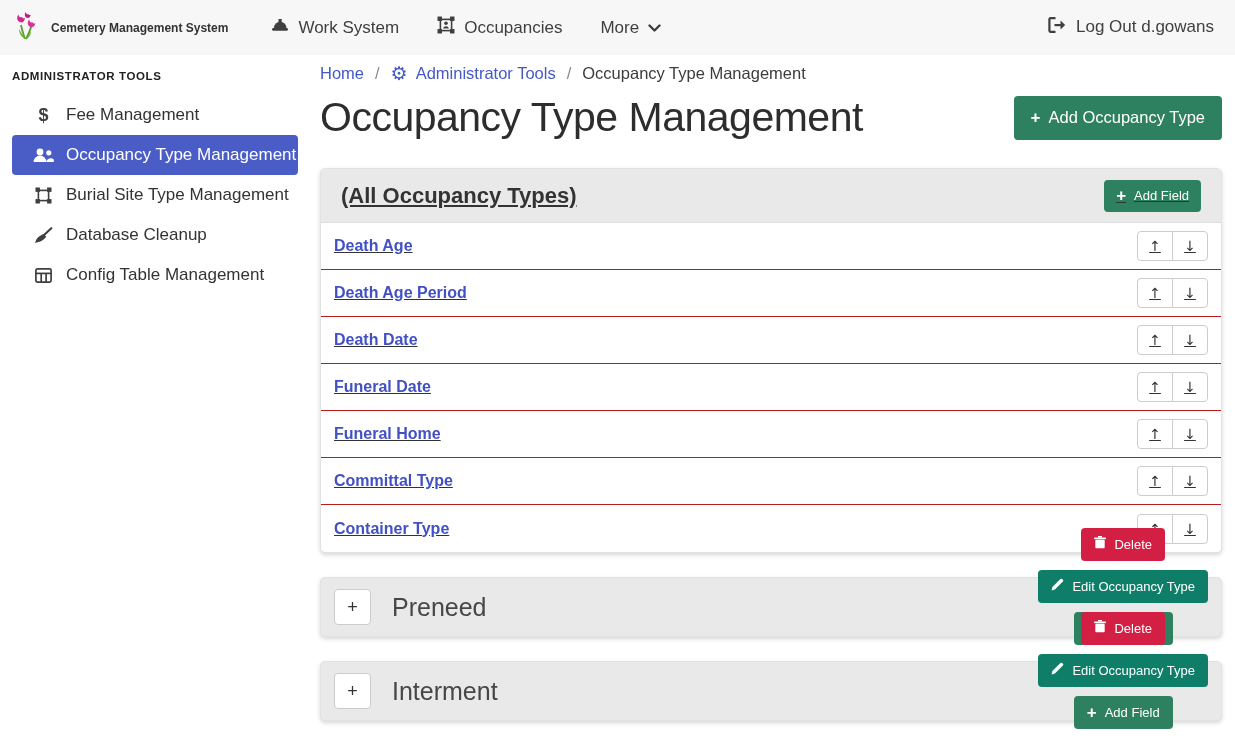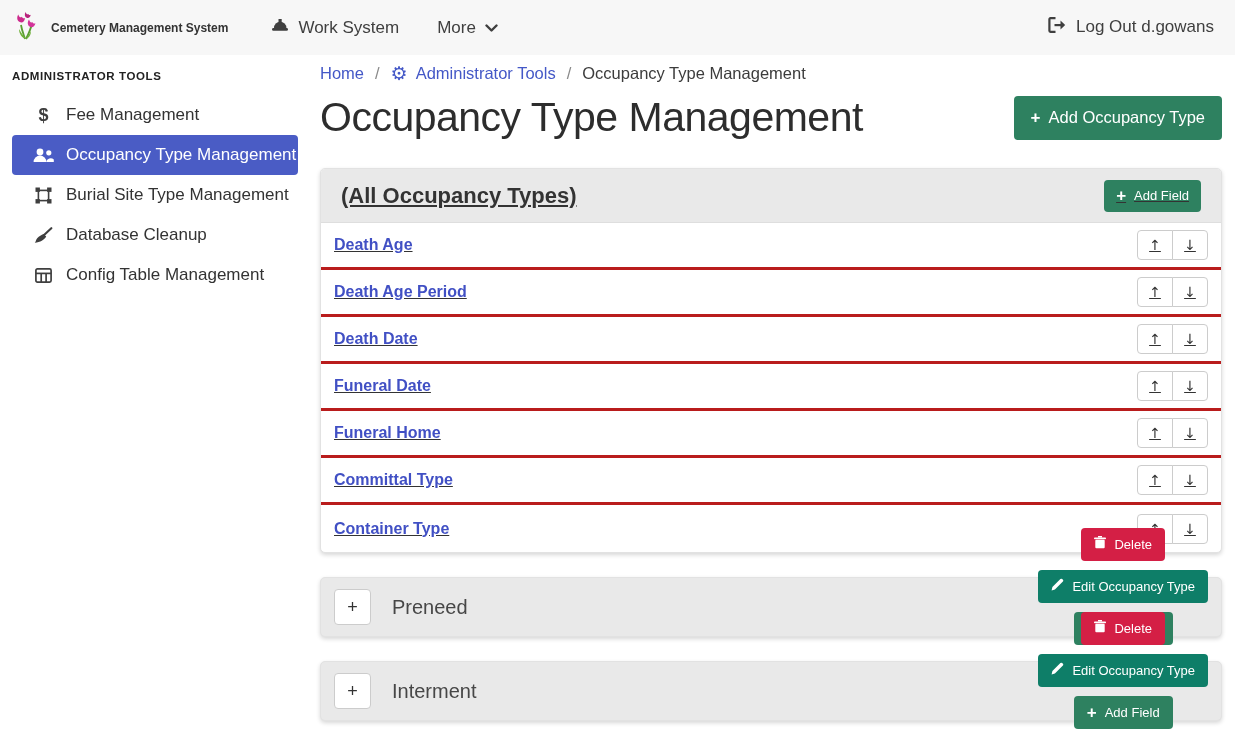--- a/index.html
+++ b/index.html
@@ -67,21 +67,21 @@
     box-shadow:0 2px 4px rgba(0,0,0,0.16); overflow:hidden; background:#fff;text-decoration:underline;
   }
   .card-header {
     height:54px; background:#e9e9e9; display:flex; align-items:center;
     justify-content:space-between; padding:0 20px; border-bottom:1px solid #dedede;
   }
   .card-title { font-size:22px; font-weight:600; color:#333; }
 
   .field-row {
     display:flex; align-items:center; justify-content:space-between;
-    height:47px; padding:0 13px; border-bottom:3px solid #b91c1c;
+    height:47px; padding:0 13px; border-bottom:1px solid #b91c1c;
   }
   .field-row:last-child { border-bottom:none; }
   .field-link { font-size:16px; font-weight:700; color:#4150c4; text-decoration:none; cursor:pointer; }
 
   .arrow-group { display:inline-flex; }
   .arrow-btn {
     width:36px; height:30px; background:#fff; border:1px solid #ccc;
     display:flex; align-items:center; justify-content:center; cursor:pointer;
     font-family:"DejaVu Sans", sans-serif; font-size:14px; color:#333;
   }
@@ -93,21 +93,21 @@
   .section-card {
     margin-top:24px; height:60px; background:#e9e9e9; border:1px solid #e2e2e2;
     border-radius:5px; box-shadow:0 2px 4px rgba(0,0,0,0.16);
     display:flex; align-items:center; padding:0 13px;
   }
   .expand-btn {
     width:37px; height:36px; background:#fff; border:1px solid #ccc; border-radius:4px;
     font-size:18px; color:#333; display:flex; align-items:center; justify-content:center;
     cursor:pointer;
   }
-  .section-title { font-size:20px; font-weight:400; color:#474747; margin-left:21px; }
+  .section-title { font-size:25px; font-weight:400; color:#474747; margin-left:21px; }
   .section-actions { margin-left:auto; display:flex; align-items:center; gap:9px;flex-direction:column; }
 </style>
 </head>
 <body>
 
 <nav class="navbar">
   <div class="brand-wrap">
     <span>
       <svg width="26" height="30" viewBox="0 0 26 30">
         <path d="M6 14 C7 20 9 24 10 28" stroke="#5a9e32" stroke-width="1.8" fill="none"></path>
@@ -126,20 +126,34 @@
       <span>
         <svg width="18" height="15" viewBox="0 0 18 15">
           <path d="M3 10 a6.2 6.2 0 0 1 12.4 0 z" fill="#3f3f3f"></path>
           <rect x="7.5" y="1" width="3.2" height="4.5" fill="#3f3f3f"></rect>
           <rect x="1" y="10" width="16" height="2.8" rx="1.4" fill="#3f3f3f"></rect>
         </svg>
       </span>
       <span>Work System</span>
     </a>
     <a class="nav-link">
+      <span>
+        <svg width="18" height="18" viewBox="0 0 17 17">
+          <rect x="3.2" y="3.2" width="10.6" height="10.6" fill="none" stroke="#3f3f3f" stroke-width="1.5"></rect>
+          <rect x="0.5" y="0.5" width="4.2" height="4.2" fill="#3f3f3f"></rect>
+          <rect x="12.3" y="0.5" width="4.2" height="4.2" fill="#3f3f3f"></rect>
+          <rect x="0.5" y="12.3" width="4.2" height="4.2" fill="#3f3f3f"></rect>
+          <rect x="12.3" y="12.3" width="4.2" height="4.2" fill="#3f3f3f"></rect>
+          <circle cx="8.5" cy="6.9" r="1.7" fill="#3f3f3f"></circle>
+          <path d="M5.7 11.9 a2.9 2.9 0 0 1 5.6 0 z" fill="#3f3f3f"></path>
+        </svg>
+      </span>
+      <span>Occupancies</span>
+    </a>
+    <a class="nav-link">
       <span>More</span>
       <span>
         <svg width="13" height="9" viewBox="0 0 13 9">
           <polyline points="1.5,1.5 6.5,6.5 11.5,1.5" fill="none" stroke="#3f3f3f" stroke-width="2.4" stroke-linecap="round" stroke-linejoin="round"></polyline>
         </svg>
       </span>
     </a>
   </div>
   <a class="logout-link">
     <span>

